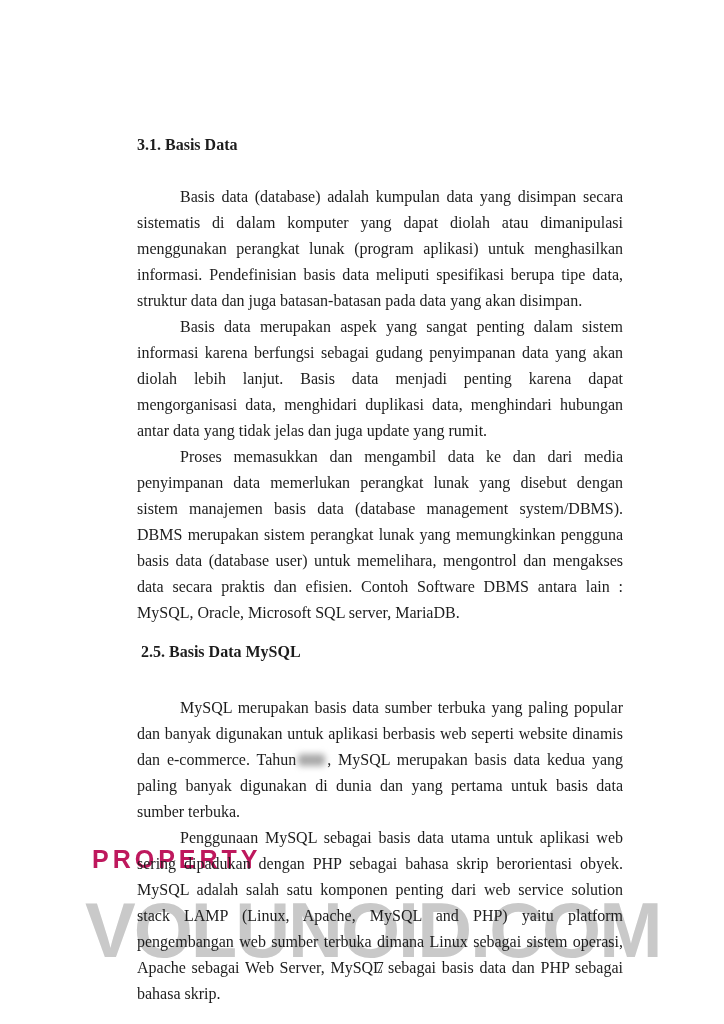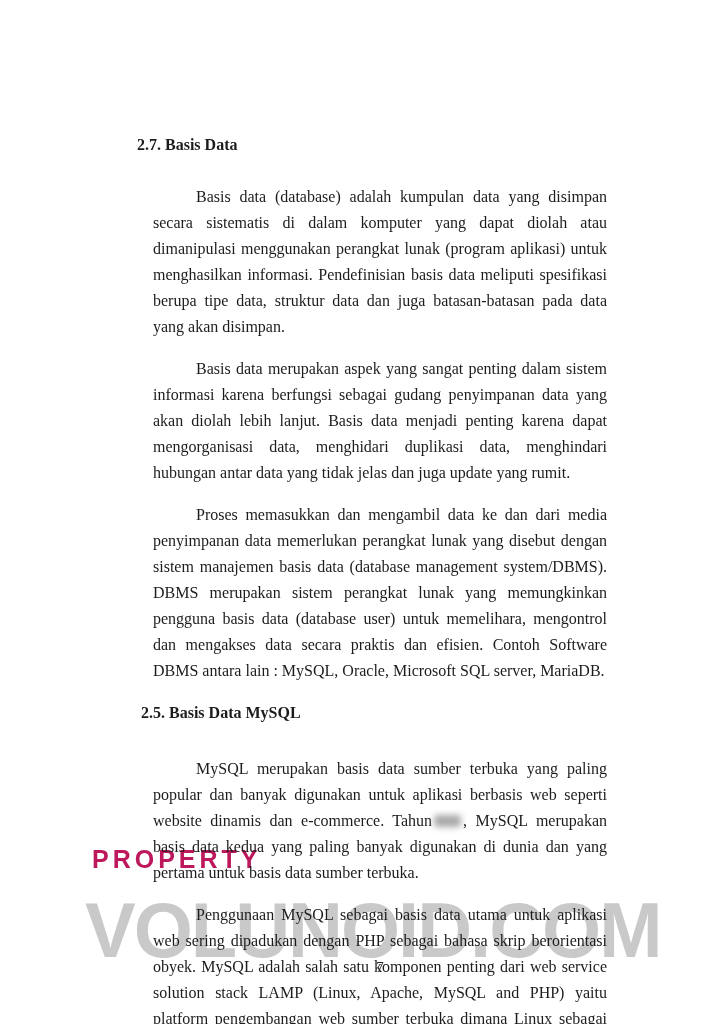--- a/index.html
+++ b/index.html
@@ -56,21 +56,21 @@
   }
   .section-heading {
     font-weight: bold;
     text-align: left;
     margin: 0 0 26px 0;
   }
   .section-heading.second {
     margin: 13px 0 30px 4px;
   }
   .content p {
-    margin: 16px;
+    margin: 0;
     text-indent: 43px;
   }
 
   
   .blur-box {
     display: inline-block;
     width: 27px;
     height: 12px;
     margin: 0 2px;
     background: #a9a9a9;
@@ -94,21 +94,21 @@
 </head>
 <body>
 
 <div class="page">
 
   <div class="wm wm-property">PROPERTY</div>
   <div class="wm wm-volunoid">VOLUNOID.COM</div>
 
   <div class="content">
 
-    <div class="section-heading">2.7. Basis Data</div>
+    <div class="section-heading">3.1. Basis Data</div>
 
     <p>Basis data (database) adalah kumpulan data yang disimpan secara sistematis di dalam komputer yang dapat diolah atau dimanipulasi menggunakan perangkat lunak (program aplikasi) untuk menghasilkan informasi. Pendefinisian basis data meliputi spesifikasi berupa tipe data, struktur data dan juga batasan-batasan pada data yang akan disimpan.</p>
 
     <p>Basis data merupakan aspek yang sangat penting dalam sistem informasi karena berfungsi sebagai gudang penyimpanan data yang akan diolah lebih lanjut. Basis data menjadi penting karena dapat mengorganisasi data, menghidari duplikasi data, menghindari hubungan antar data yang tidak jelas dan juga update yang rumit.</p>
 
     <p>Proses memasukkan dan mengambil data ke dan dari media penyimpanan data memerlukan perangkat lunak yang disebut dengan sistem manajemen basis data (database management system/DBMS). DBMS merupakan sistem perangkat lunak yang memungkinkan pengguna basis data (database user) untuk memelihara, mengontrol dan mengakses data secara praktis dan efisien. Contoh Software DBMS antara lain : MySQL, Oracle, Microsoft SQL server, MariaDB.</p>
 
     <div class="section-heading second">2.5. Basis Data MySQL</div>
 
     <p><span>MySQL merupakan basis data sumber terbuka yang paling popular dan banyak digunakan untuk aplikasi berbasis web seperti website dinamis dan e-commerce. Tahun</span><span class="blur-box"></span><span>, MySQL merupakan basis data kedua yang paling banyak digunakan di dunia dan yang pertama untuk basis data sumber terbuka.</span></p>

